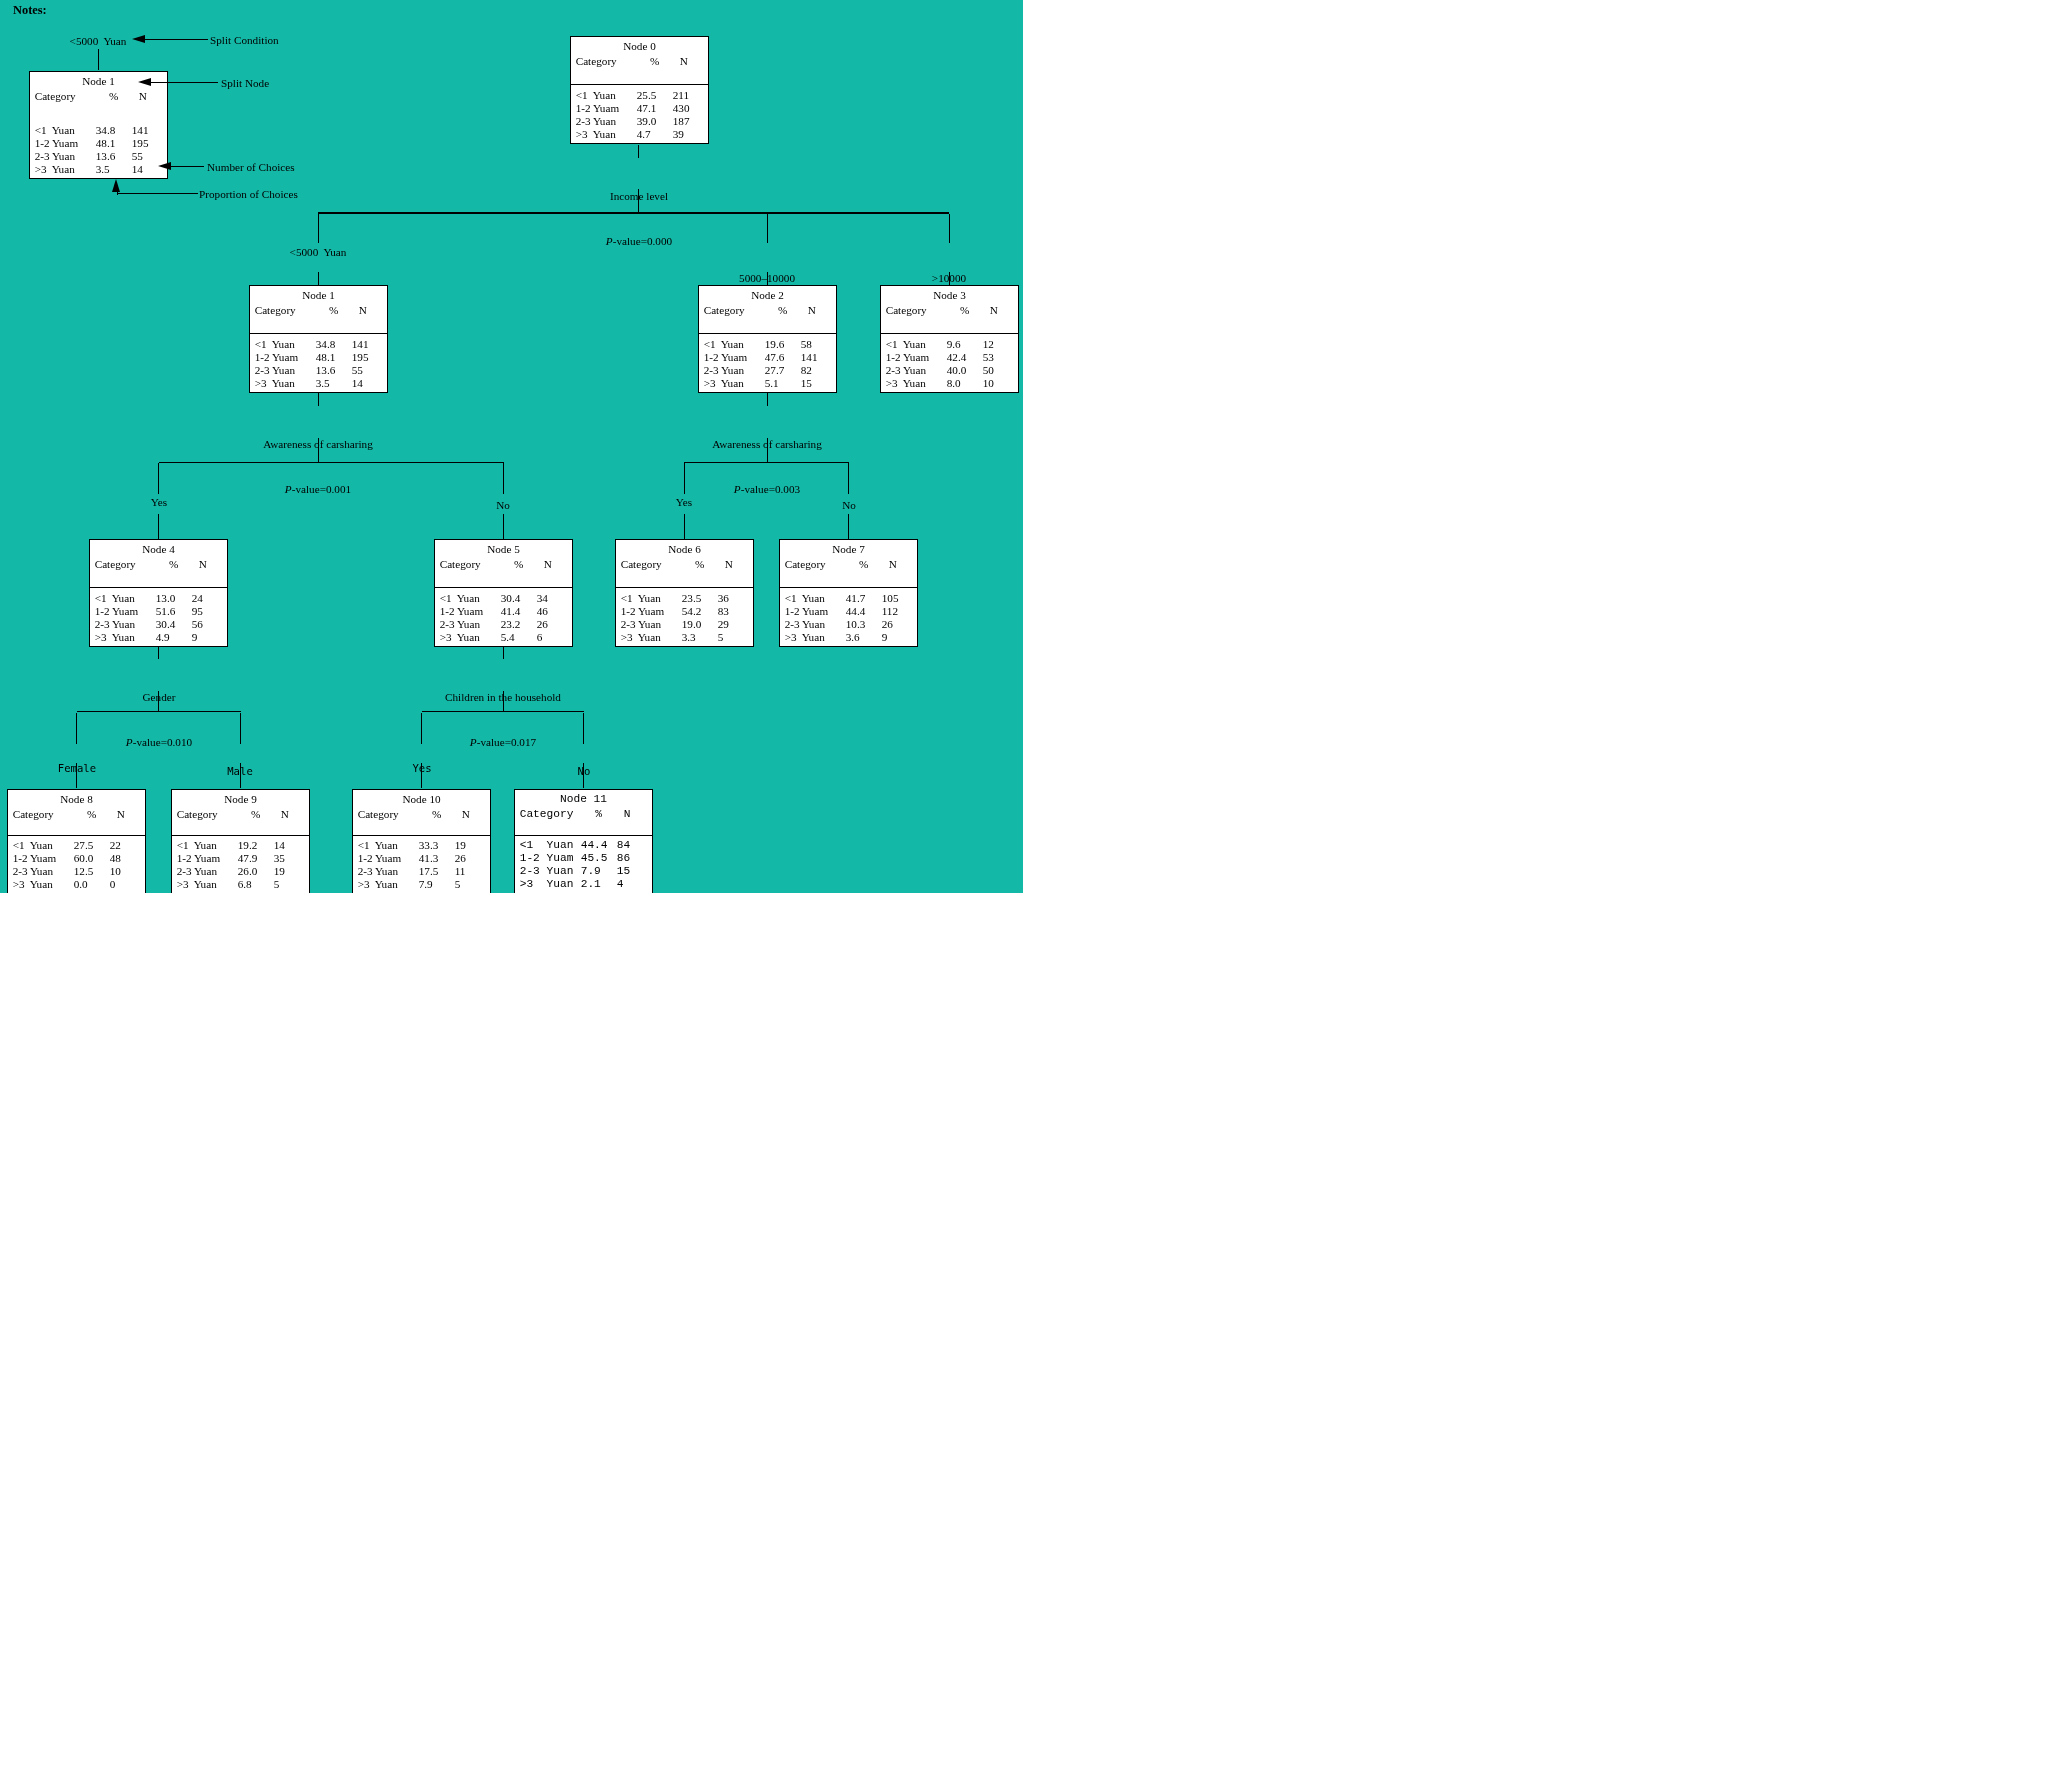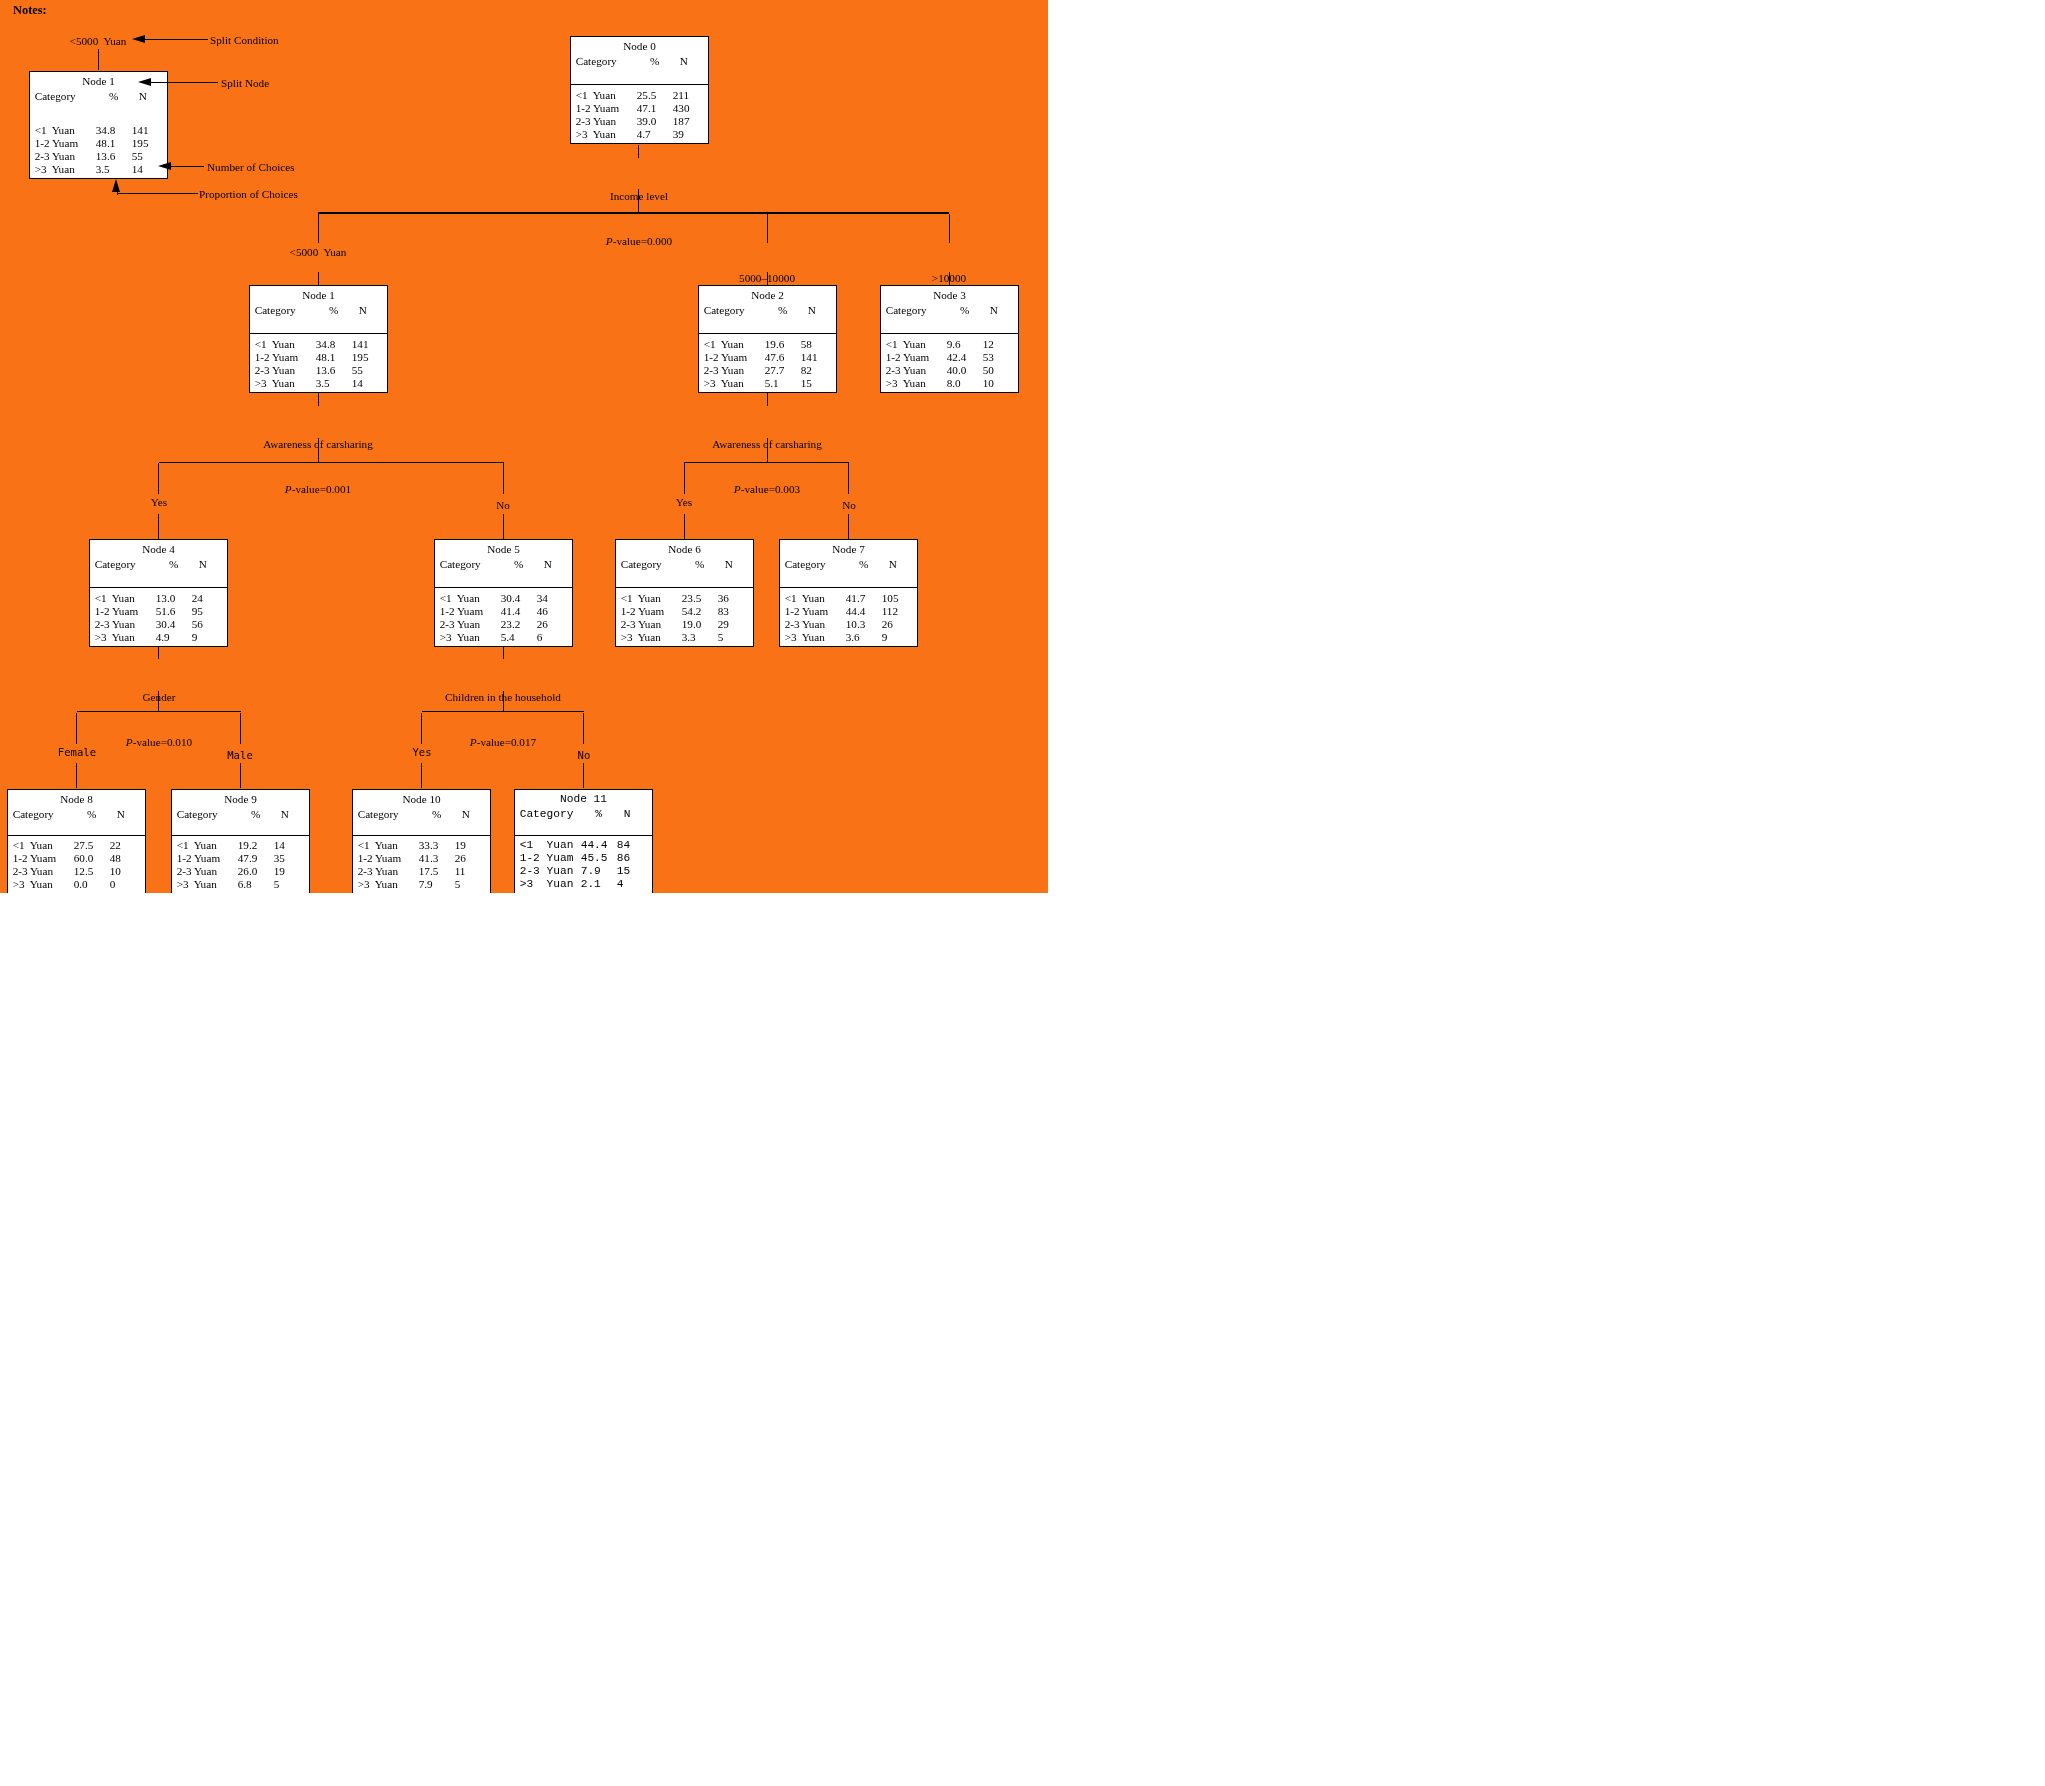--- a/index.html
+++ b/index.html
@@ -1,36 +1,36 @@
 <!DOCTYPE html>
 <html style="font-size:9.4px"><head>
 <meta charset="utf-8">
 <style>
   html,body{margin:0;padding:0;background:#fff;}
-  .canvas{position:relative;width:1023px;height:893px;background:#f97316;color:#000;
-          font-family:"Liberation Serif","DejaVu Serif",serif;overflow:hidden;padding-left:25px;}
+  .canvas{position:relative;width:1023px;height:893px;background:#14b8a6;color:#000;
+          font-family:"Liberation Serif","DejaVu Serif",serif;overflow:hidden;}
   .node{position:absolute;width:139px;height:108px;border:1.2px solid #000;box-sizing:border-box;
         background:#fff;font-size:11.2px;}
   .node .nt{text-align:center;margin-top:1.8px;line-height:14px;}
   .node .nh{display:grid;grid-template-columns:61px 36px 1fr;margin-top:1.8px;padding-left:4.7px;}
   .node .nh .c2{text-align:center;}
   .node .nh .c3{padding-left:7px;}
   .node .sep{position:absolute;left:0;right:0;top:47px;height:1.2px;background:#000;}
   .node .rows{position:absolute;top:52px;left:4.7px;right:1.2px;}
   .node .nr{display:grid;grid-template-columns:61px 36px 1fr;line-height:13px;}
   .c1,.c2,.c3{white-space:pre;}
   .node.short{height:126px;}
   .node.short .sep{top:45px;}
   .node.short .rows{top:49px;}
   .hl{position:absolute;height:1.2px;background:#000;}
   .hl.thick{height:1.8px;}
   .vl{position:absolute;width:1.2px;background:#000;}
   .cx{position:absolute;transform:translateX(-50%);text-align:center;font-size:11.2px;
       line-height:15.3px;white-space:pre;}
-  .mono{font-family:"DejaVu Sans Mono",monospace;font-size:10.6px;}
+  .mono{font-family:"DejaVu Sans Mono",monospace;font-size:10.6px;margin-top:16px;}
   .ann{position:absolute;font-size:11.2px;white-space:pre;}
   .notes{position:absolute;font-size:12.4px;font-weight:bold;}
   .it{font-style:italic;}
   .arrl{position:absolute;width:0;height:0;border-top:4.7px solid transparent;
         border-bottom:4.7px solid transparent;border-right:13px solid #000;}
   .arru{position:absolute;width:0;height:0;border-left:4.7px solid transparent;
         border-right:4.7px solid transparent;border-bottom:13px solid #000;}
 </style>
 </head>
 <body>

